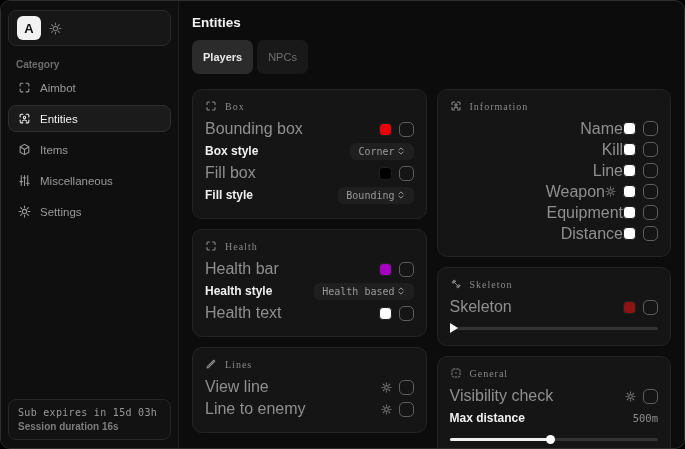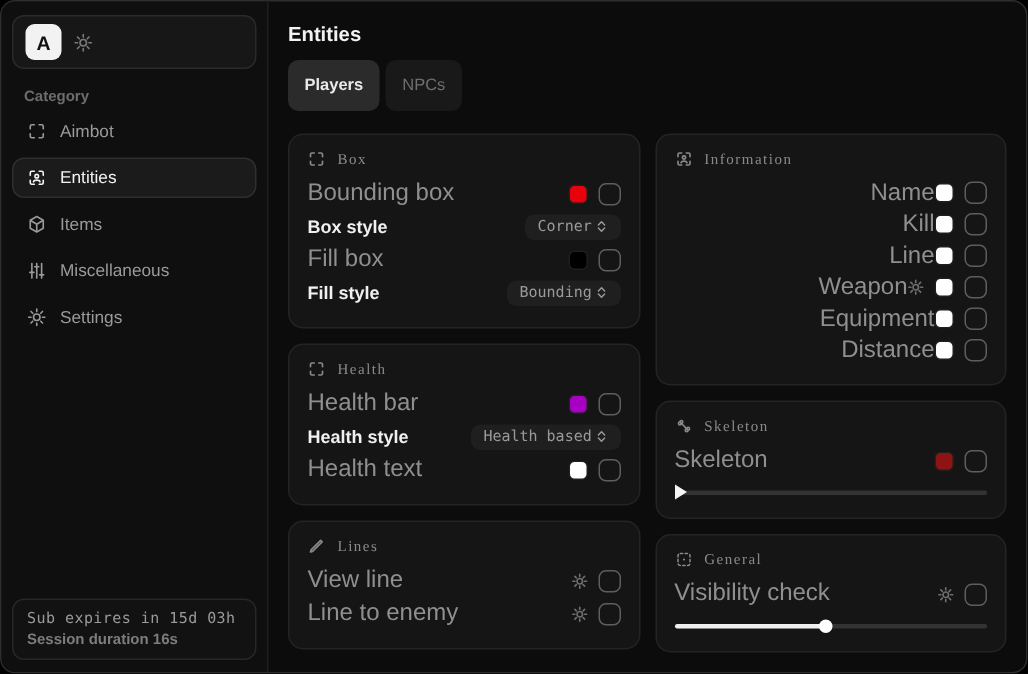--- a/index.html
+++ b/index.html
@@ -361,20 +361,24 @@
             <span class="controls">
               <span class="mini-gear">
                   <svg width="11" height="11" viewBox="0 0 24 24" fill="none" stroke="currentColor" stroke-width="2.4" stroke-linecap="round">
                     <circle cx="12" cy="12" r="4"></circle>
                     <path d="M12 2v3M12 19v3M2 12h3M19 12h3M4.9 4.9l2.2 2.2M16.9 16.9l2.2 2.2M19.1 4.9L16.9 7.1M7.1 16.9l-2.2 2.2"></path>
                   </svg>
                 </span>
               <span class="checkbox"></span>
             </span>
           </div>
+          <div class="row">
+            <span class="row-label hl">Max distance</span>
+            <span class="value">500m</span>
+          </div>
           <div class="slider">
             <span class="slider-track"></span>
             <span class="slider-fill" style="width: 48%;"></span>
             <span class="thumb-circle" style="left: 48%;"></span>
           </div>
         </div>
 
       </div>
     </div>
   </div>

